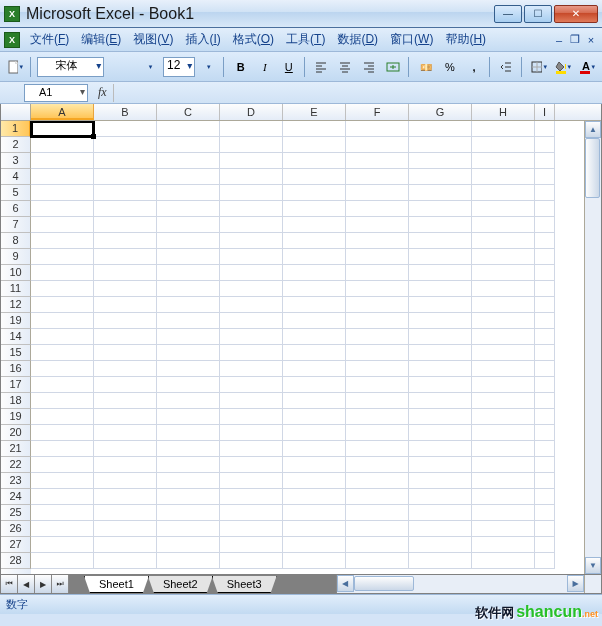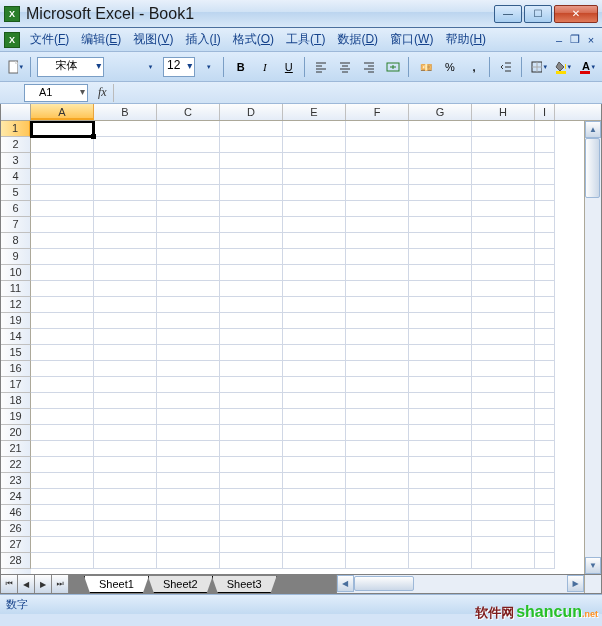--- a/index.html
+++ b/index.html
@@ -79,21 +79,21 @@
 .thumb-h { position: absolute; left: 0; width: 60px; height: 15px; top: 1px; background: linear-gradient(#fdfdfd, #cbd8e8); border: 1px solid #9db8d8; border-radius: 2px; cursor: pointer; }
 .hscroll .scrollbtn { width: 17px; height: 17px; }
 
 
 .statusbar { height: 20px; background: linear-gradient(#e2eefb, #c2daf2); border-top: 1px solid #9db8d8; display: flex; align-items: center; font-size: 11px; color: #15428b; padding: 0 6px; }
 .status-left { flex: 1; }
 
 
 .watermark { position: absolute; right: 4px; bottom: 4px; font-size: 16px; font-weight: bold; color: #28c028; font-family: Arial; text-shadow: 1px 1px 0 #fff; pointer-events: none; }
 .watermark .org { color: #ff9020; font-size: 9px; display: inline-block; vertical-align: baseline; }
-.watermark .cn { color: #7f1d1d; font-size: 13px; margin-right: 2px; }
+.watermark .cn { color: #0f172a; font-size: 13px; margin-right: 2px; }
 </style>
 </head>
 <body>
 
 <div class="titlebar">
   <div class="app-icon">X</div>
   <div class="title-text">Microsoft Excel - Book1</div>
   <div class="winbtns">
     <div class="winbtn">—</div>
     <div class="winbtn">☐</div>
@@ -225,21 +225,21 @@
         <div class="row-h">15</div>
         <div class="row-h">16</div>
         <div class="row-h">17</div>
         <div class="row-h">18</div>
         <div class="row-h">19</div>
         <div class="row-h">20</div>
         <div class="row-h">21</div>
         <div class="row-h">22</div>
         <div class="row-h">23</div>
         <div class="row-h">24</div>
-        <div class="row-h">46</div>
+        <div class="row-h">25</div>
         <div class="row-h">26</div>
         <div class="row-h">27</div>
         <div class="row-h">28</div>
       </div>
     <div class="cells" id="cells">
         <div class="cell-row">
           <div class="cell selected"></div>
           <div class="cell"></div>
           <div class="cell"></div>
           <div class="cell"></div>

